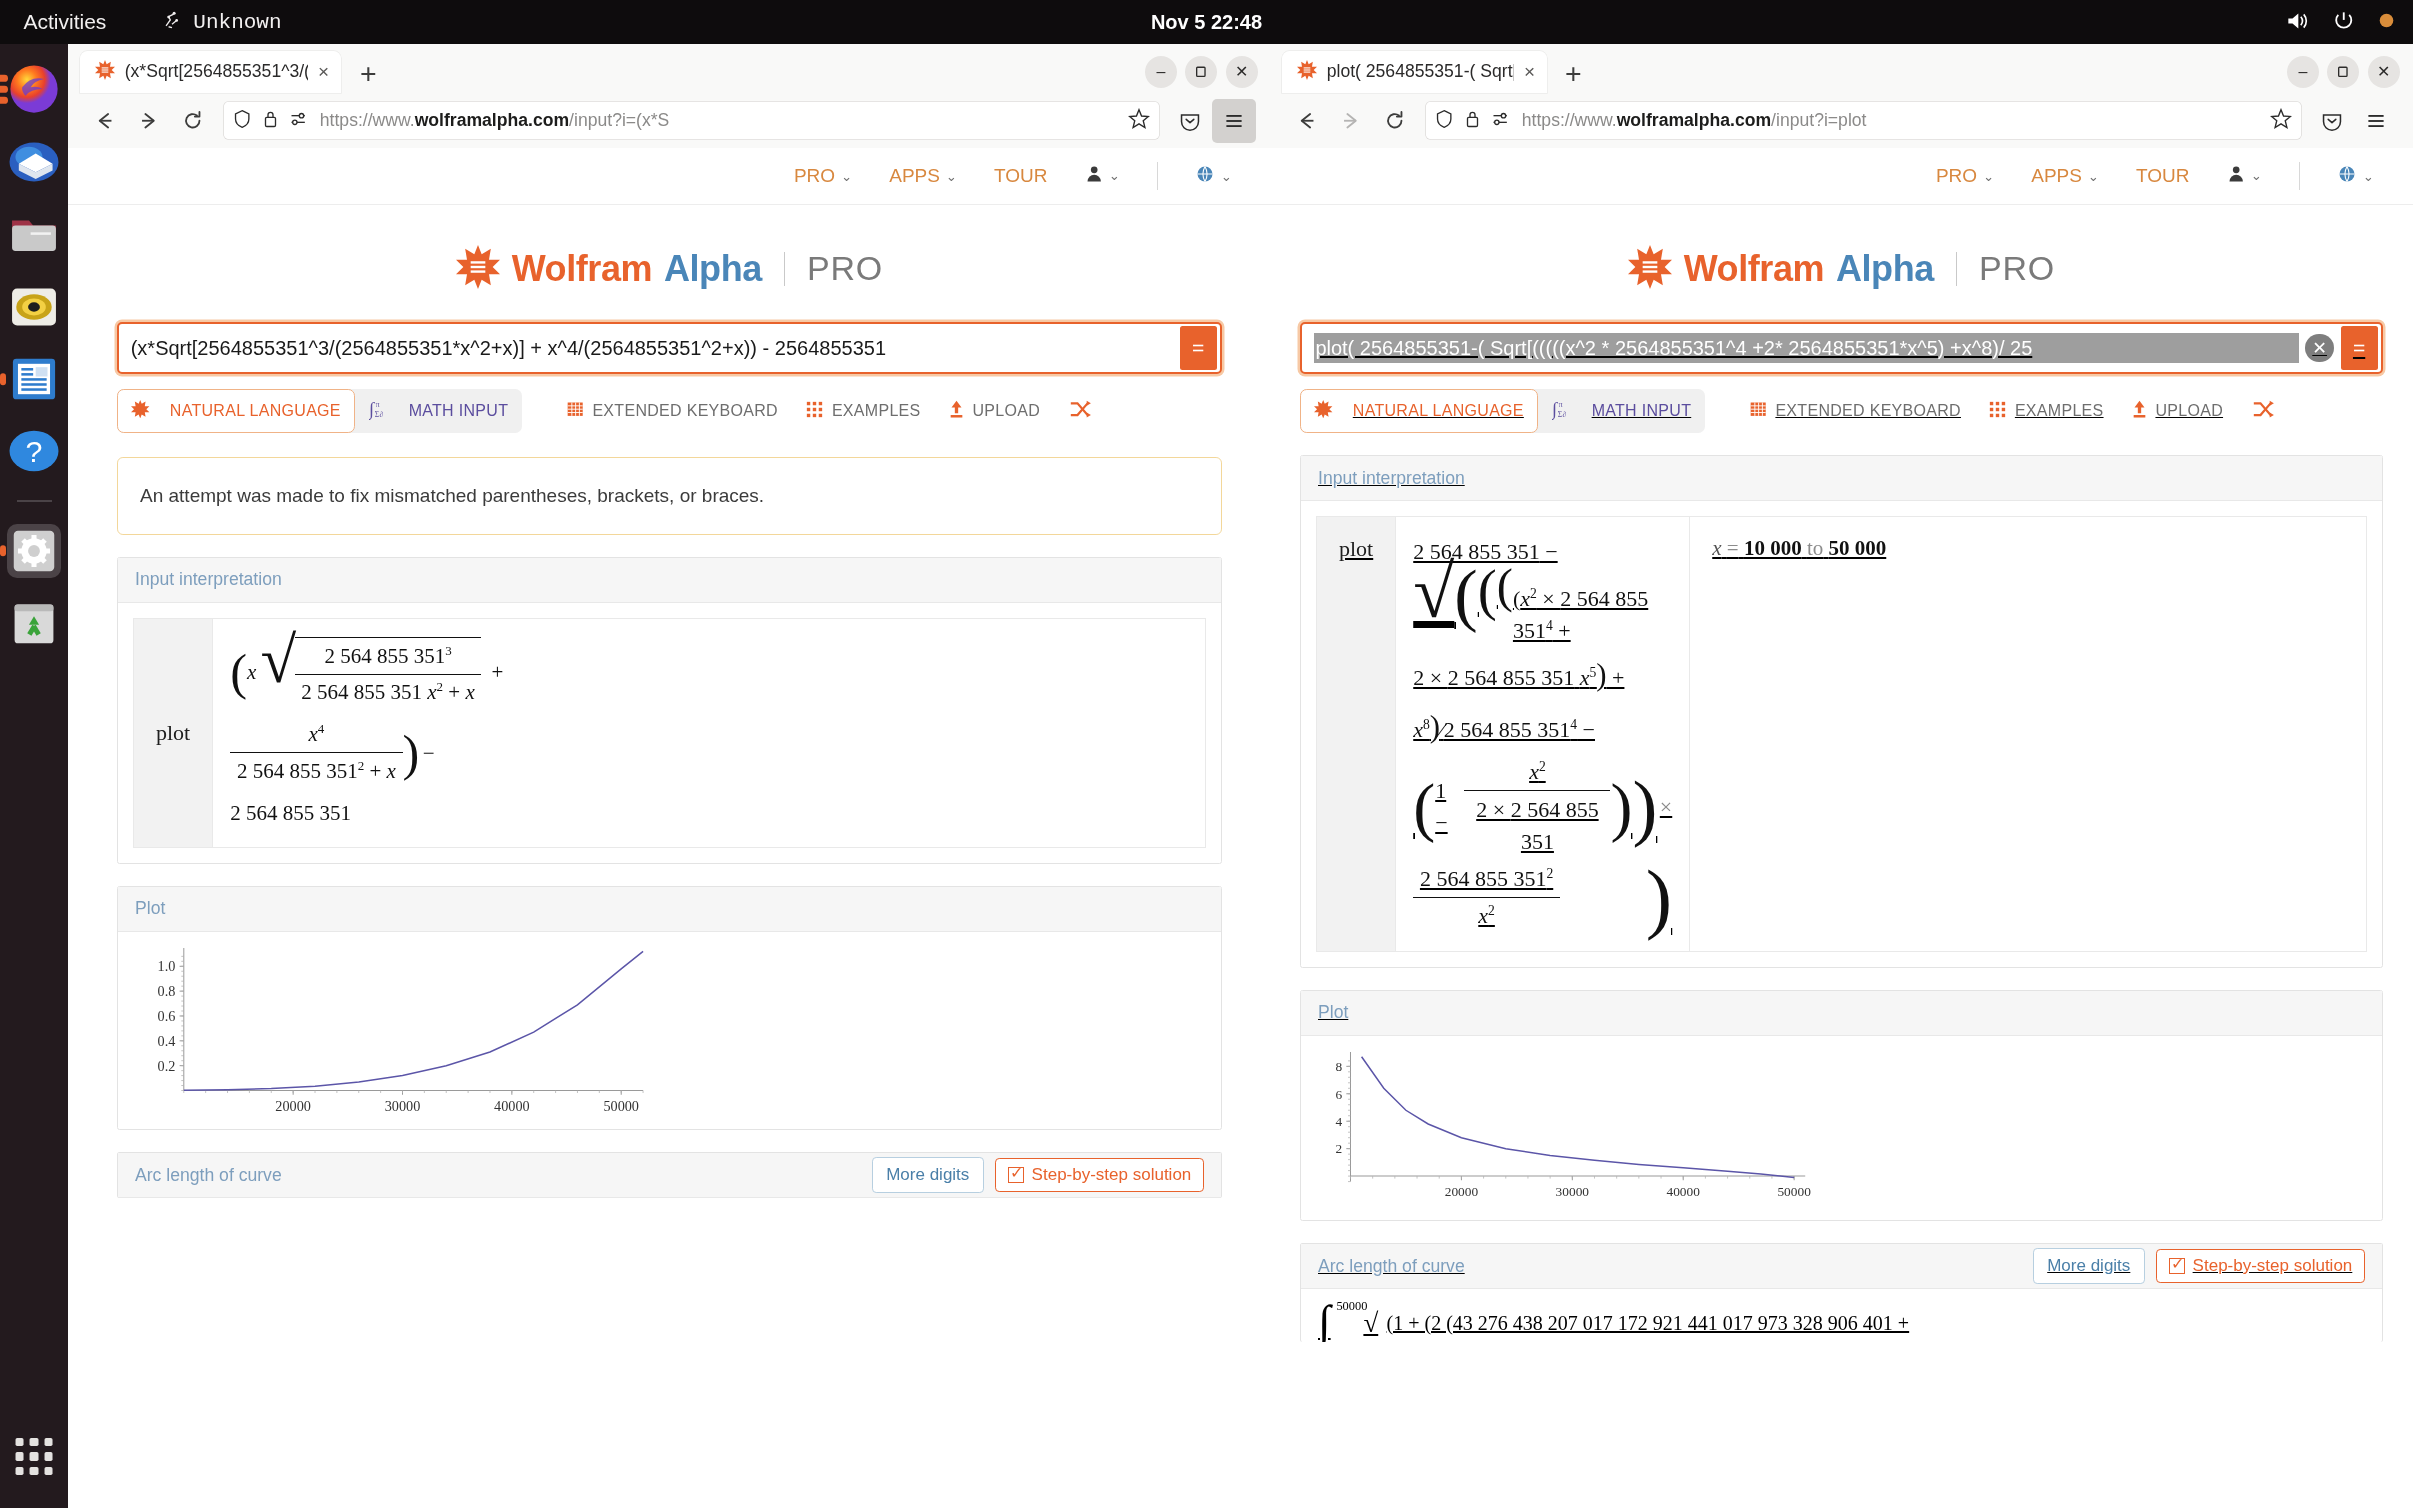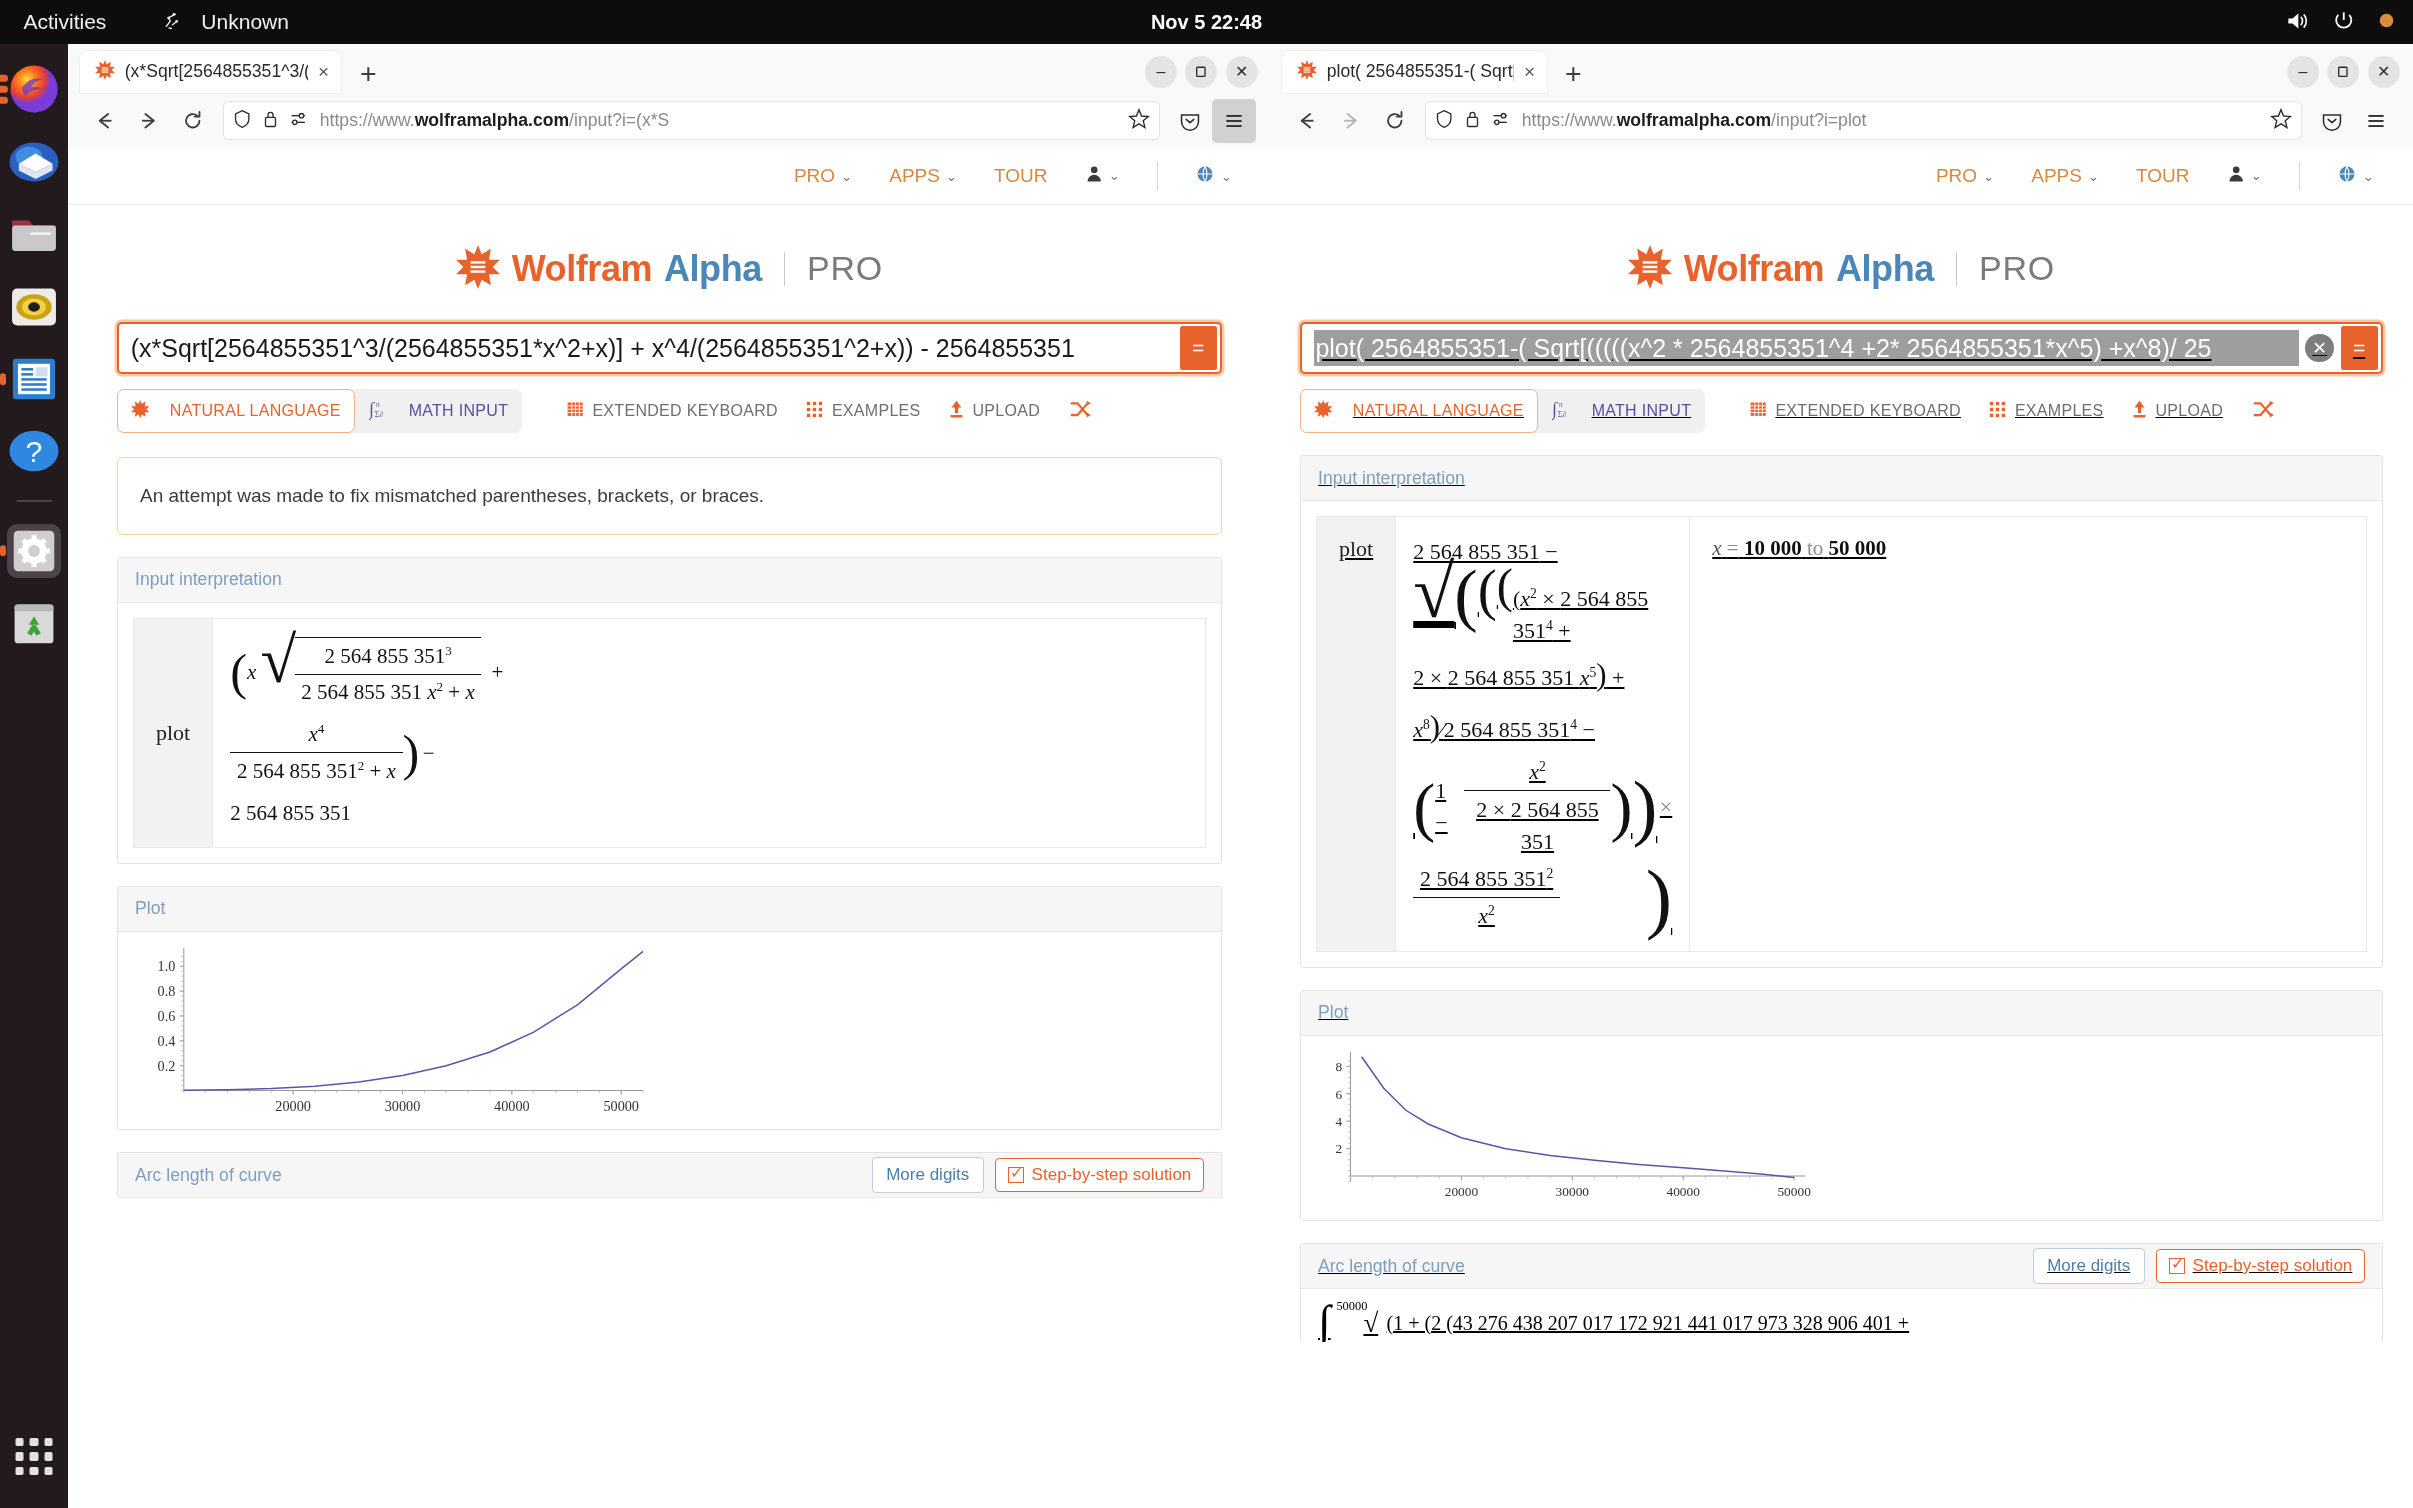--- a/index.html
+++ b/index.html
@@ -10,21 +10,21 @@
     background: #1b1417;
   }
 
   
   #topbar {
     position: absolute; top: 0; left: 0; width: 2413px; height: 44px;
     background: #0e0c0d; color: #ffffff;
     display: flex; align-items: center; z-index: 50;
   }
   #activities { font-size: 21px; margin-left: 23.5px; color: #f2f0f0; }
-  #app-menu { display: flex; gap: 18px; margin-left: 55px; }
+  #app-menu { display: flex; align-items: center; gap: 10px; margin-left: 55px; font-family: Liberation Mono, monospace; }
   #app-menu .label { font-size: 21px; color: #f2f0f0; }
   #clock {
     position: absolute; left: 50%; transform: translateX(-50%);
     font-size: 20px; font-weight: bold; color: #ffffff;
   }
   #sys-icons { position: absolute; right: 18.4px; display: flex; align-items: center; gap: 22px; }
 
   
   #dock {
     position: absolute; top: 44px; left: 0; width: 68px; height: 1465px;
@@ -103,21 +103,21 @@
   .wa-logo .w2 { color: #4a86b8; }
   .wa-logo .bar { width: 1.7px; height: 34px; background: #c9c9c9; margin: 0 10px; }
   .wa-logo .pro { font-size: 34px; color: #7a7a7a; letter-spacing: 0.8px; }
 
   .inputrow { display: flex; align-items: center; margin: 30px auto 0; }
   .inputbox {
     flex: 1; height: 52px; border: 2.5px solid #e8622c; border-radius: 5px;
     background: #fff; display: flex; align-items: center; padding-left: 11.7px; gap: 6.7px;
   }
   .inputbox.focused { box-shadow: 0 0 0 2.5px #f7c9a5; }
-  .inputval { flex: 1; font-size: 25px; color: #1a1a1a; white-space: nowrap; overflow: hidden; }
+  .inputval { flex: 1; font-size: 20px; color: #1a1a1a; white-space: nowrap; overflow: hidden; }
   .inputval.sel { background: #9e9e9e; color: #ffffff; padding: 3.4px 1.7px; }
   .clearbtn {
     width: 28.5px; height: 28.5px; border-radius: 50%; background: #7e7e7e; color: #fff;
     display: flex; align-items: center; justify-content: center; font-size: 17.6px; flex: none;
   }
   .eqbtn {
     width: 37px; height: 44px; background: #e8622c; color: #fff; flex: none;
     display: flex; align-items: center; justify-content: center;
     font-size: 21px; border-radius: 2.5px; margin-right: 3.4px;
   }

